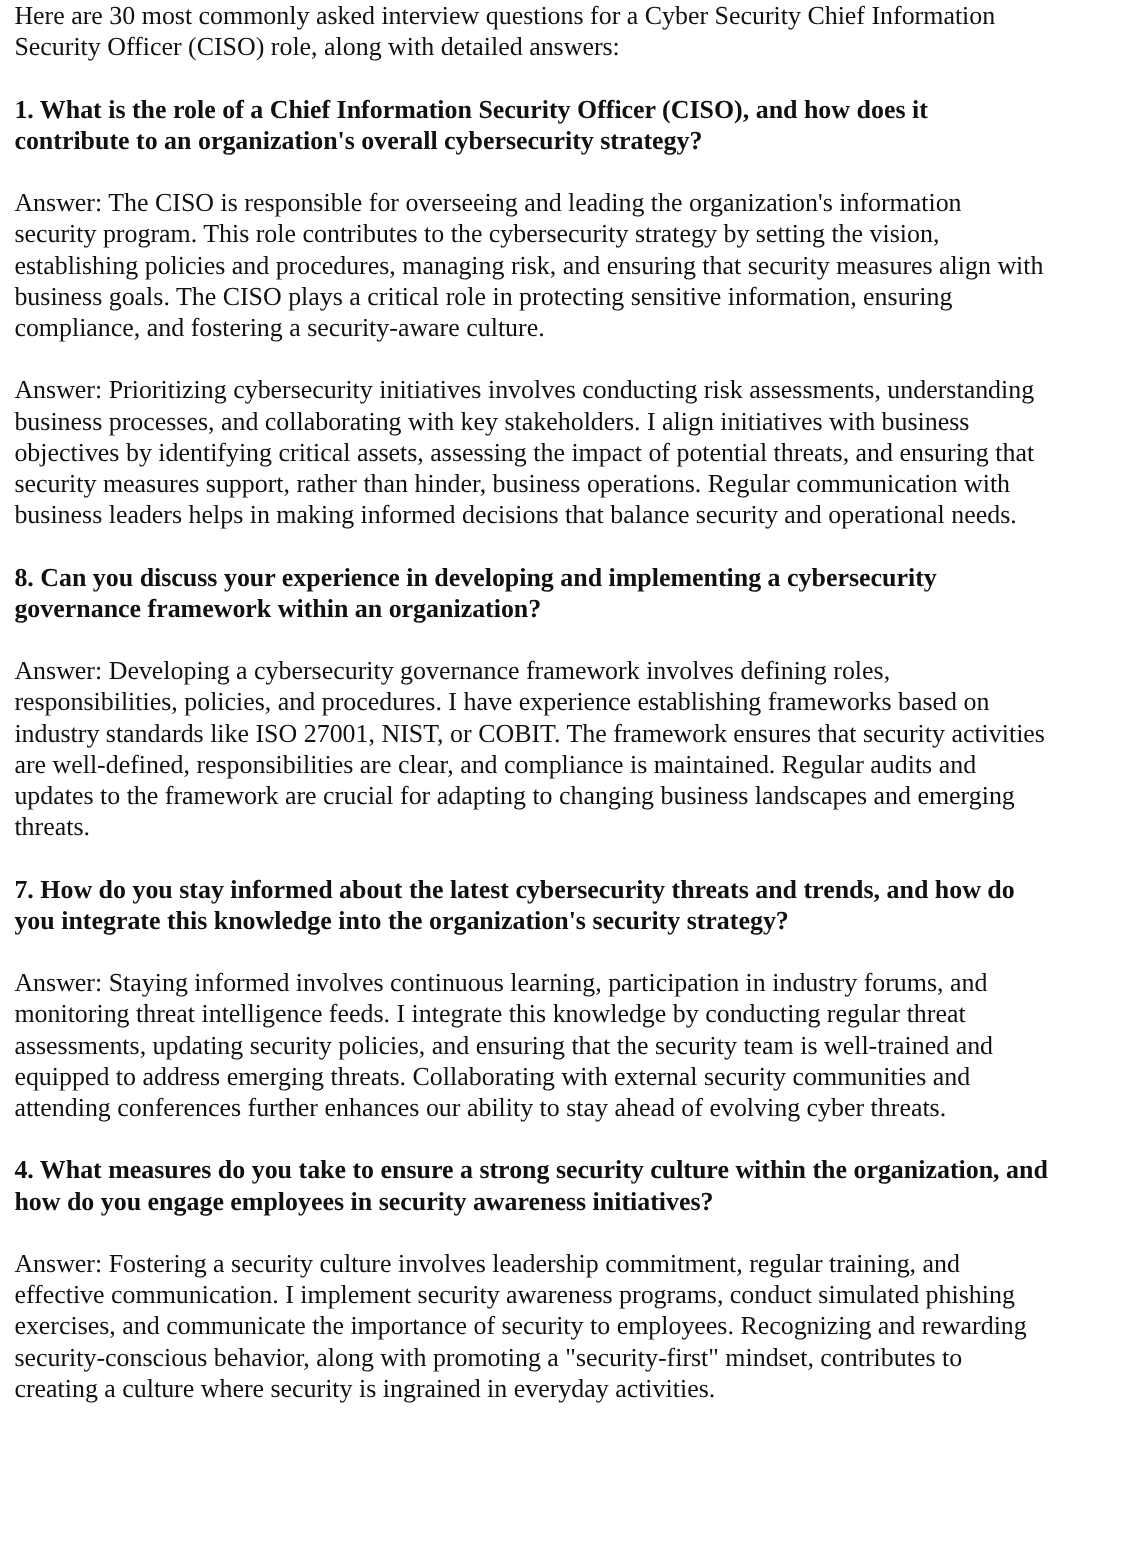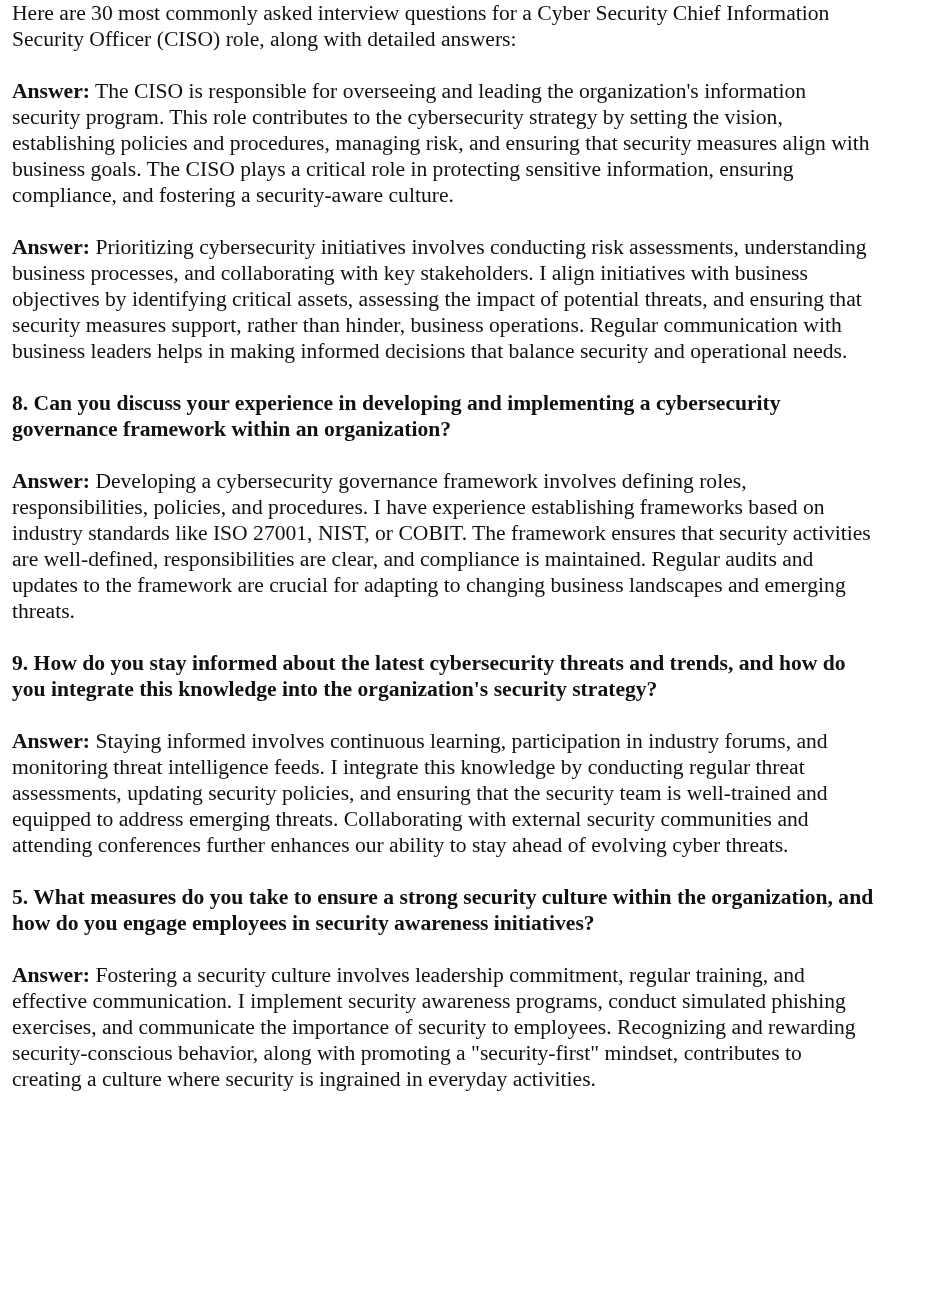--- a/index.html
+++ b/index.html
@@ -7,33 +7,34 @@
     width: 950px; height: 1297px; overflow: hidden;
     font-family: "Liberation Serif", serif;
     color: #111111;
     font-size: 21.6px;
     line-height: 26px;
   }
   .page { padding: 0 60px 0 12px; }
   p { margin: 0 16px 26px 0; }
   .intro { margin-top: 0; }
   .q { font-weight: bold; }
-  .ans-label { font-weight: bold; }
+  .ans-label { font-weight: normal; }
 </style>
 </head>
 <body>
 
 <div class="page">
   <p class="intro">Here are 30 most commonly asked interview questions for a Cyber Security Chief Information Security Officer (CISO) role, along with detailed answers:</p>
 
+  <p class="q">1. What is the role of a Chief Information Security Officer (CISO), and how does it contribute to an organization's overall cybersecurity strategy?</p>
   <p><span class="ans-label">Answer:</span> <span>The CISO is responsible for overseeing and leading the organization's information security program. This role contributes to the cybersecurity strategy by setting the vision, establishing policies and procedures, managing risk, and ensuring that security measures align with business goals. The CISO plays a critical role in protecting sensitive information, ensuring compliance, and fostering a security-aware culture.</span></p>
 
   <p><span class="ans-label">Answer:</span> <span>Prioritizing cybersecurity initiatives involves conducting risk assessments, understanding business processes, and collaborating with key stakeholders. I align initiatives with business objectives by identifying critical assets, assessing the impact of potential threats, and ensuring that security measures support, rather than hinder, business operations. Regular communication with business leaders helps in making informed decisions that balance security and operational needs.</span></p>
 
   <p class="q">8. Can you discuss your experience in developing and implementing a cybersecurity governance framework within an organization?</p>
   <p><span class="ans-label">Answer:</span> <span>Developing a cybersecurity governance framework involves defining roles, responsibilities, policies, and procedures. I have experience establishing frameworks based on industry standards like ISO 27001, NIST, or COBIT. The framework ensures that security activities are well-defined, responsibilities are clear, and compliance is maintained. Regular audits and updates to the framework are crucial for adapting to changing business landscapes and emerging threats.</span></p>
 
-  <p class="q">9. How do you stay informed about the latest cybersecurity threats and trends, and how do you integrate this knowledge into the organization's security strategy?</p>
+  <p class="q">7. How do you stay informed about the latest cybersecurity threats and trends, and how do you integrate this knowledge into the organization's security strategy?</p>
   <p><span class="ans-label">Answer:</span> <span>Staying informed involves continuous learning, participation in industry forums, and monitoring threat intelligence feeds. I integrate this knowledge by conducting regular threat assessments, updating security policies, and ensuring that the security team is well-trained and equipped to address emerging threats. Collaborating with external security communities and attending conferences further enhances our ability to stay ahead of evolving cyber threats.</span></p>
 
-  <p class="q">5. What measures do you take to ensure a strong security culture within the organization, and how do you engage employees in security awareness initiatives?</p>
+  <p class="q">4. What measures do you take to ensure a strong security culture within the organization, and how do you engage employees in security awareness initiatives?</p>
   <p><span class="ans-label">Answer:</span> <span>Fostering a security culture involves leadership commitment, regular training, and effective communication. I implement security awareness programs, conduct simulated phishing exercises, and communicate the importance of security to employees. Recognizing and rewarding security-conscious behavior, along with promoting a "security-first" mindset, contributes to creating a culture where security is ingrained in everyday activities.</span></p>
 </div>
 
 </body></html>

